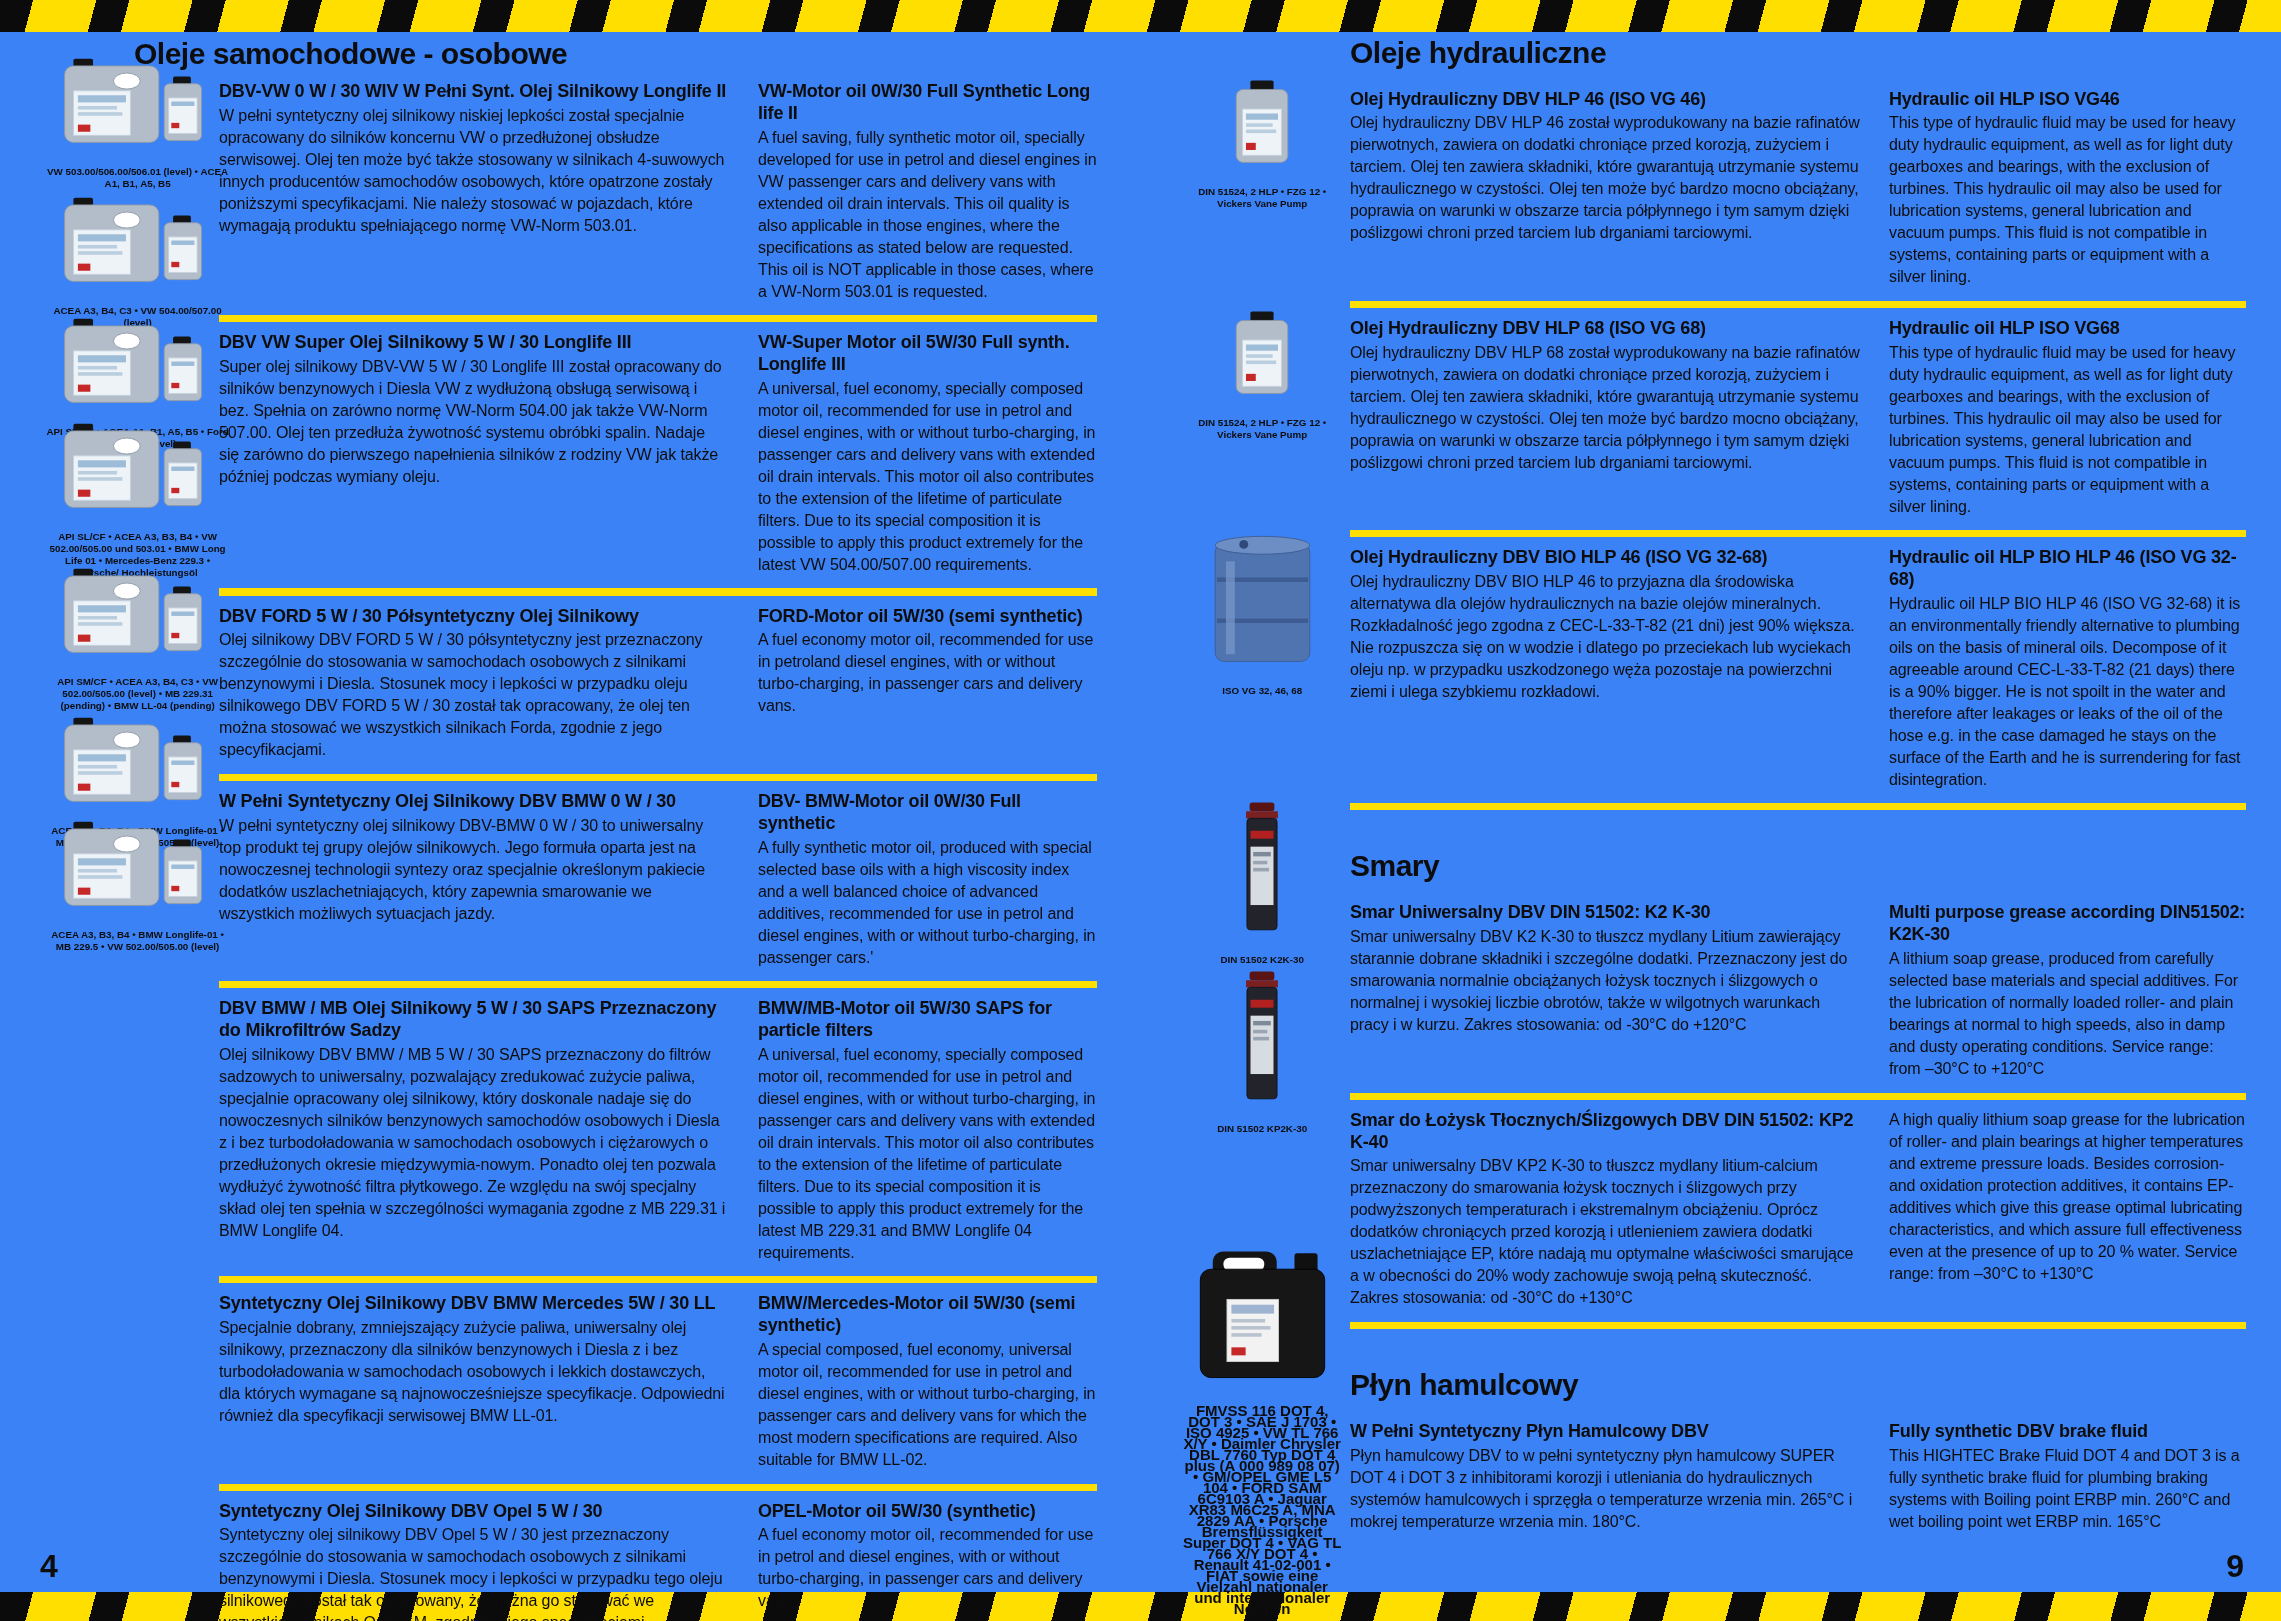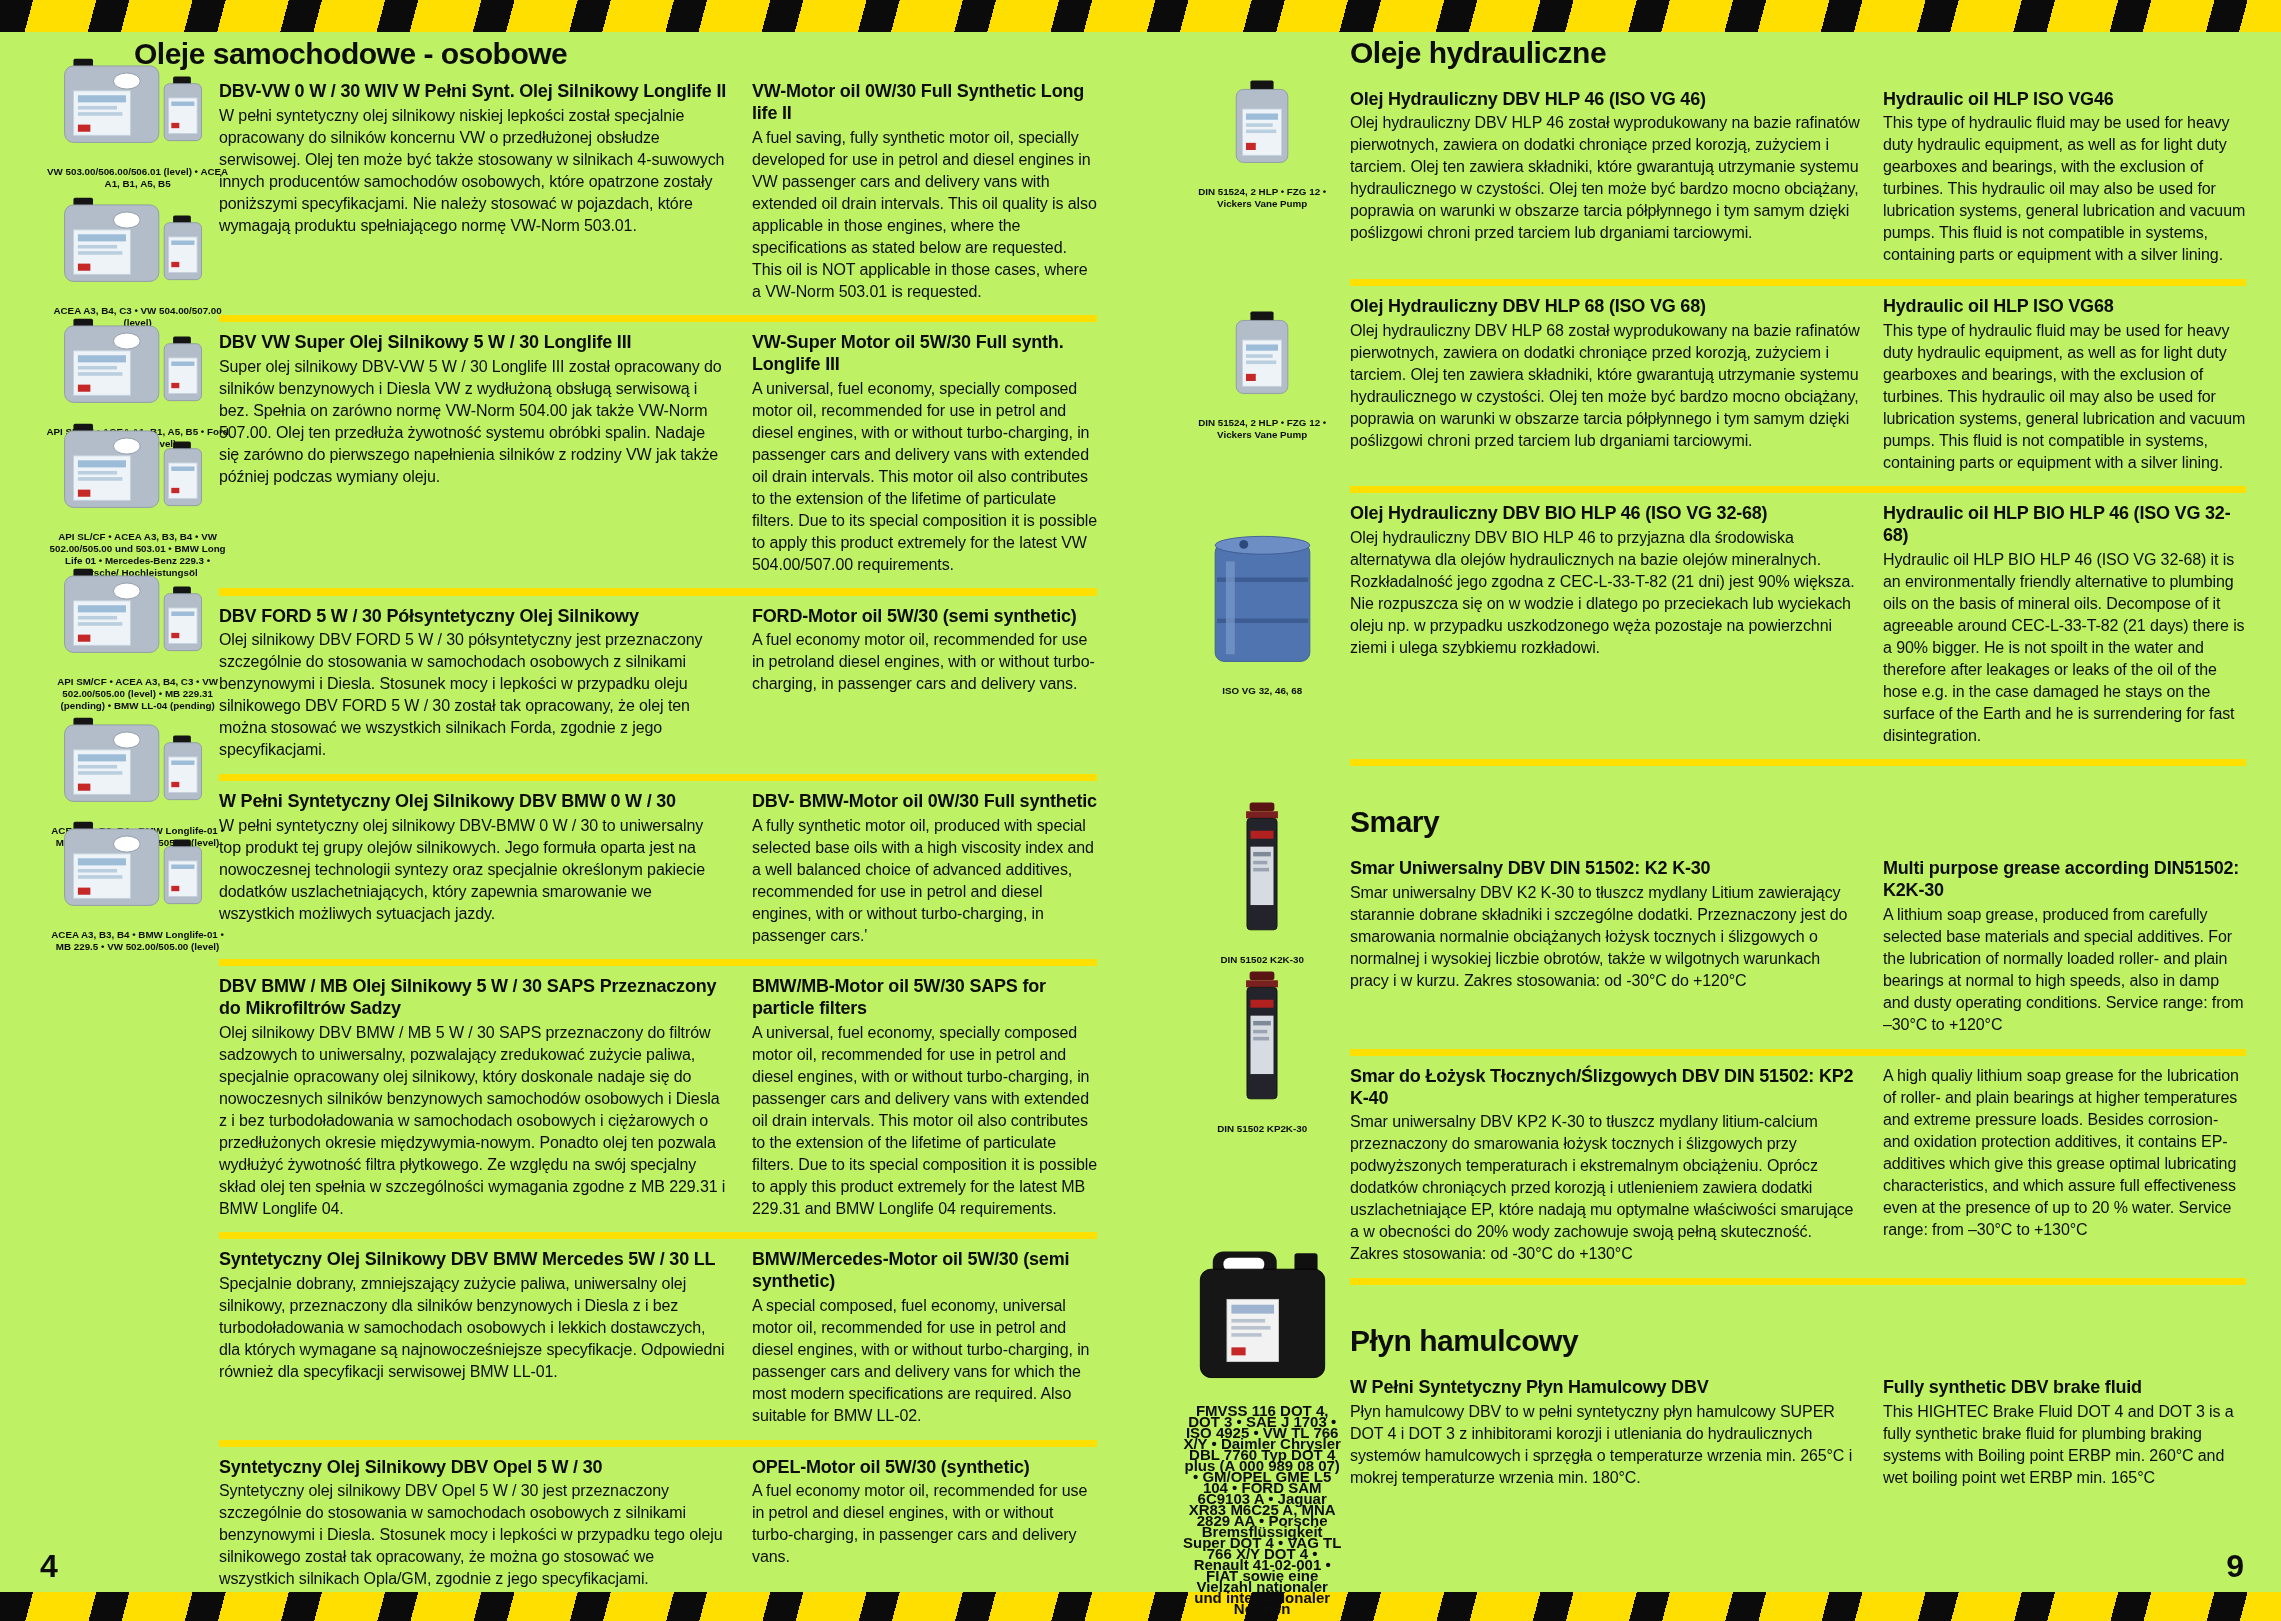--- a/index.html
+++ b/index.html
@@ -1,38 +1,38 @@
 <!DOCTYPE html>
 <html lang="pl" style="--yellow: #ffdf00; --stripe-black: #0b0b0b;font-size:14.3px"><head>
 <meta charset="utf-8">
 <style>
   :root{ --yellow:#ffdf00; --stripe-black:#0b0b0b; }
   html,body{margin:0;padding:0;background:#ffffff;}
-  .sheet{position:relative;width:2281px;height:1622px;background:#bef264;overflow:hidden;
+  .sheet{position:relative;width:2281px;height:1622px;background:#3b82f6;overflow:hidden;
          font-family:"Liberation Sans","DejaVu Sans",sans-serif;color:#0d0d0d;}
   .hazard{position:absolute;left:0;width:100%;
           background:repeating-linear-gradient(105deg,var(--stripe-black) 0 32px,var(--yellow) 32px 93px);}
   .hazard.top{top:0;height:32px}
   .hazard.bottom{bottom:0;height:30px}
 
   .page{position:absolute;top:32px;height:1559px}
   .page-left{left:36px;width:1101px}
   .page-right{left:1172px;width:1083px}
 
   .page-heading{position:absolute;margin:0;font-size:30px;line-height:34px;font-weight:700;letter-spacing:-0.5px}
   .page-left .page-heading{left:98px;top:5.3px}
 
   .content{position:absolute}
   .content-left{left:183px;top:39px;width:878px}
   .content-right{left:178px;top:3.6px;width:896px}
 
   .section-heading{font-size:30px;line-height:34px;margin:39px 0 9px;font-weight:700;letter-spacing:-0.5px}
   .section-heading.first{margin-top:0}
 
-  .entry-row{display:flex;gap:23px;padding:9px 0 12.5px}
+  .entry-row{display:flex;gap:29px;padding:9px 0 12.5px}
   .col{min-width:0}
   .col-pl{width:510px;flex:none}
   .col-en{flex:1}
   .etitle{margin:0 0 2.7px;font-size:18px;line-height:22px;font-weight:700;letter-spacing:-0.2px}
   .ebody{margin:0;font-size:16px;line-height:22px;letter-spacing:-0.1px}
   .rule{height:7.1px;background:var(--yellow)}
 
   .products{position:absolute;top:0}
   .products-left{left:7.1px;width:189px}
   .products-right{left:10.7px;width:159px}

